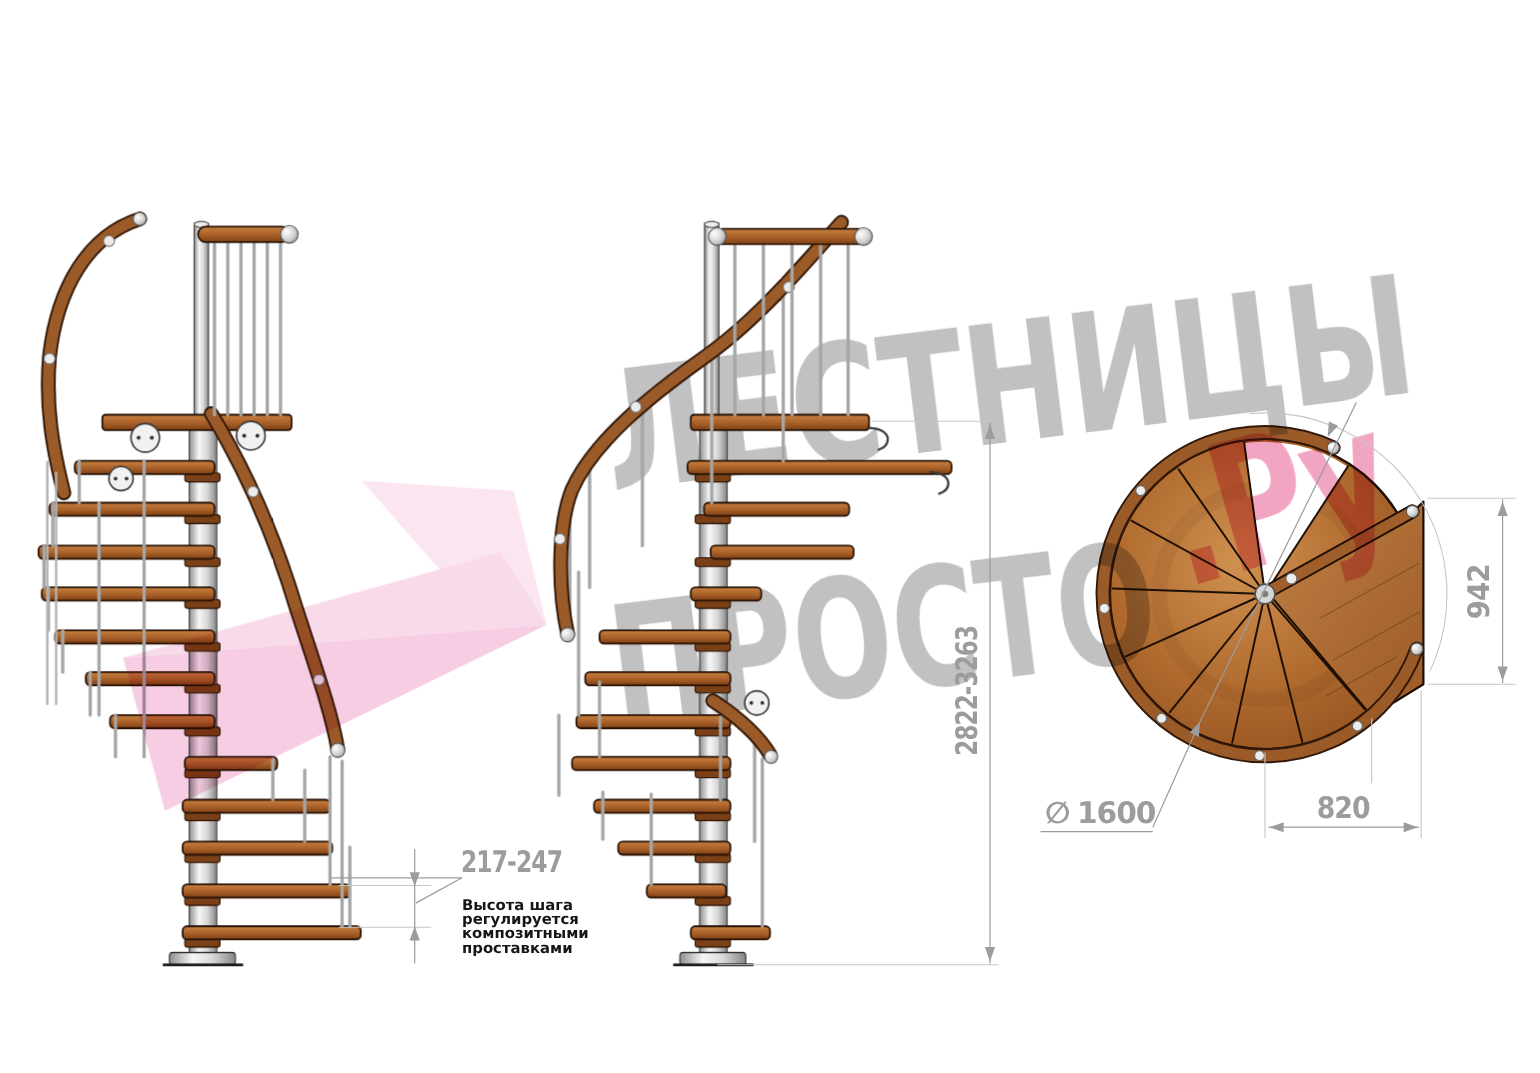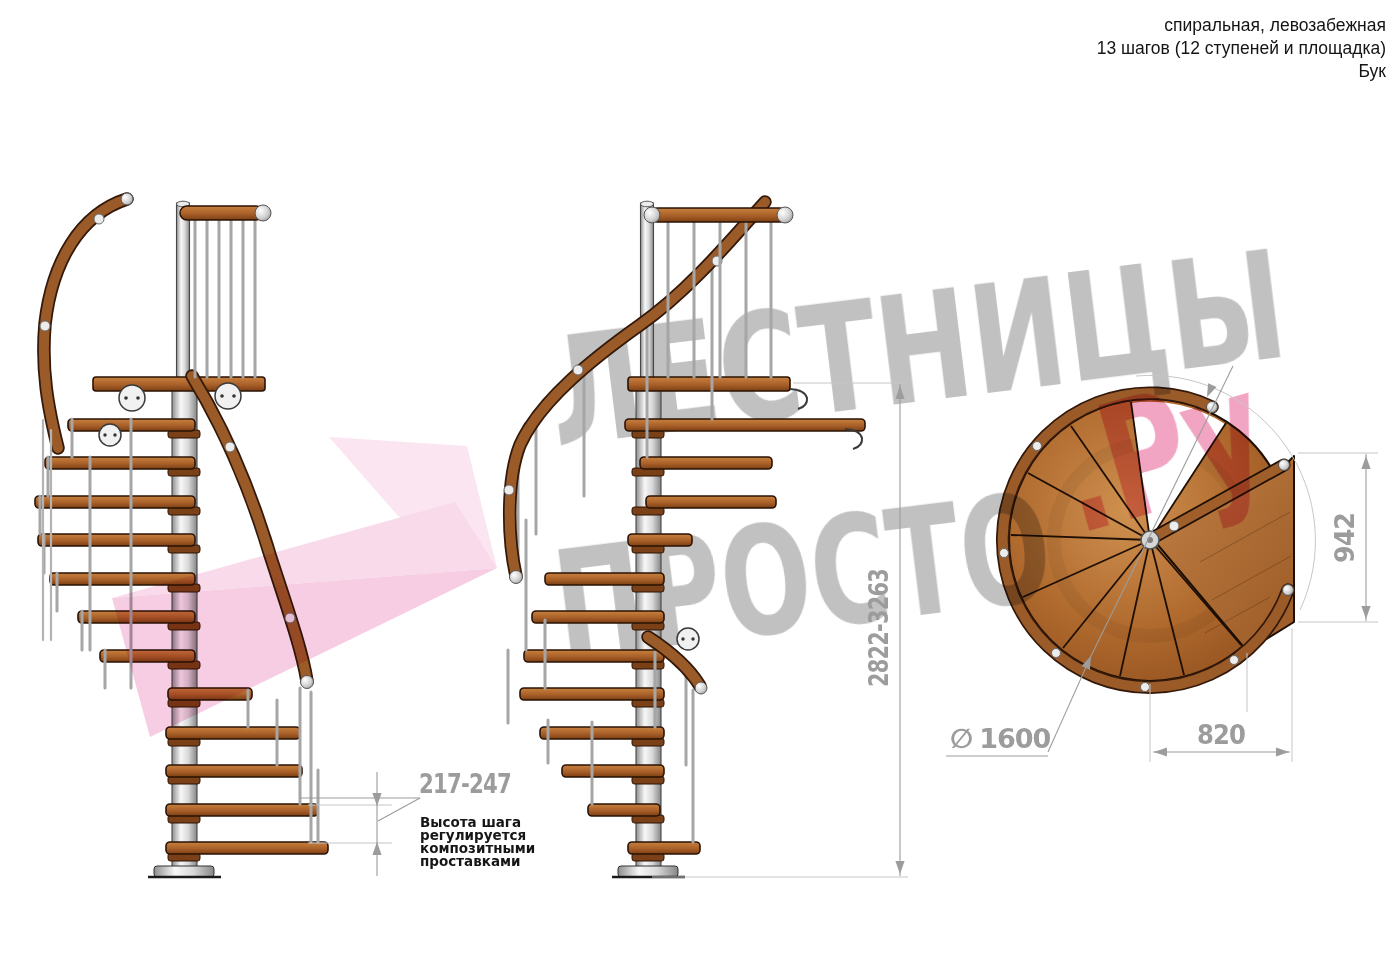--- a/index.html
+++ b/index.html
@@ -28,25 +28,20 @@
   .wm{font-family:"DejaVu Sans",sans-serif;font-weight:bold;font-size:150px;fill:#9a9a9a;}
   .wmp{font-family:"DejaVu Sans",sans-serif;font-weight:bold;font-size:162px;fill:#e75e92;}
   .radial{stroke:#1e0f04;stroke-width:1.8;}
   .grain{stroke:rgba(40,20,4,0.28);stroke-width:1;}
 </style>
 </head>
 <body>
 
 <div id="stage">
 
-<div id="hdr">
-  <div>спиральная, левозабежная</div>
-  <div>13 шагов (12 ступеней и площадка)</div>
-  <div>Бук</div>
-</div>
 
 <svg width="1400" height="975" viewBox="0 0 1400 975">
 <defs>
   <linearGradient id="gwV" x1="0" y1="0" x2="0" y2="1">
     <stop offset="0" stop-color="#c8813f"></stop>
           <stop offset="0.55" stop-color="#a96029"></stop>
     <stop offset="1" stop-color="#7c3f14"></stop>
   </linearGradient>
   <radialGradient id="woodR" cx="0.42" cy="0.40" r="0.75">
     <stop offset="0" stop-color="#cf9150"></stop>

